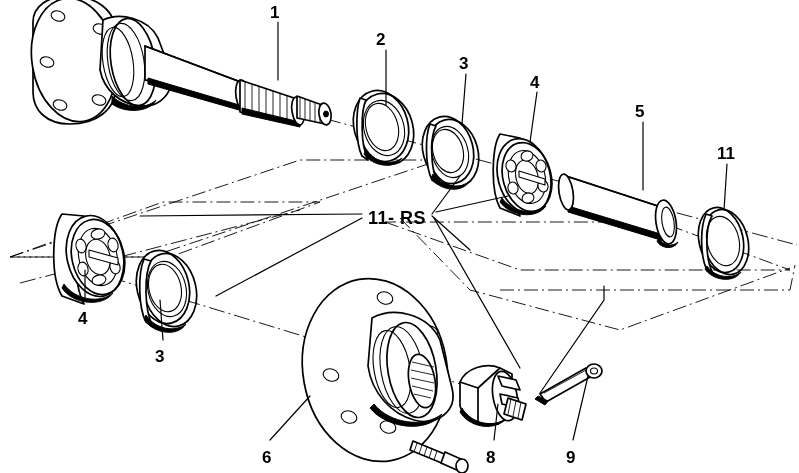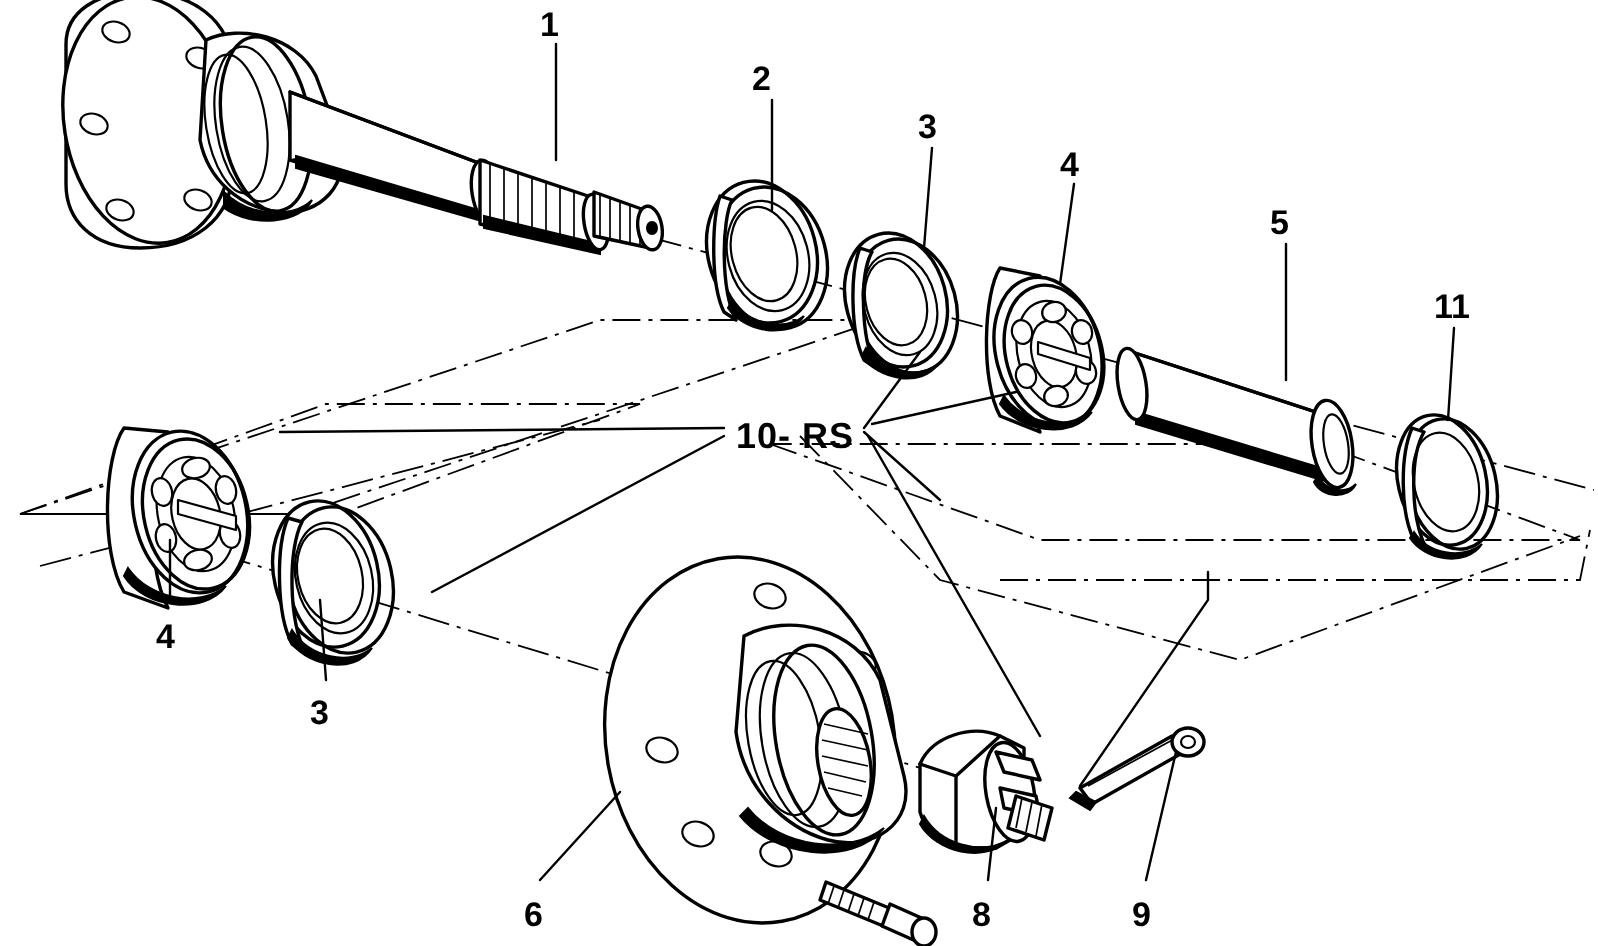--- a/index.html
+++ b/index.html
@@ -326,15 +326,15 @@
   <div class="callout-label" style="left:78px; top:310px;">4</div>
 
   <div class="callout-label" style="left:155px; top:348px;">3</div>
 
   <div class="callout-label" style="left:262px; top:449px;">6</div>
 
   <div class="callout-label" style="left:486px; top:449px;">8</div>
 
   <div class="callout-label" style="left:566px; top:449px;">9</div>
 
-  <div id="label-10rs" style="left:368px; top:208px;">10- RS</div>
+  <div id="label-10rs" style="left:368px; top:208px;">11- RS</div>
 
 </div>
 
 </body></html>

